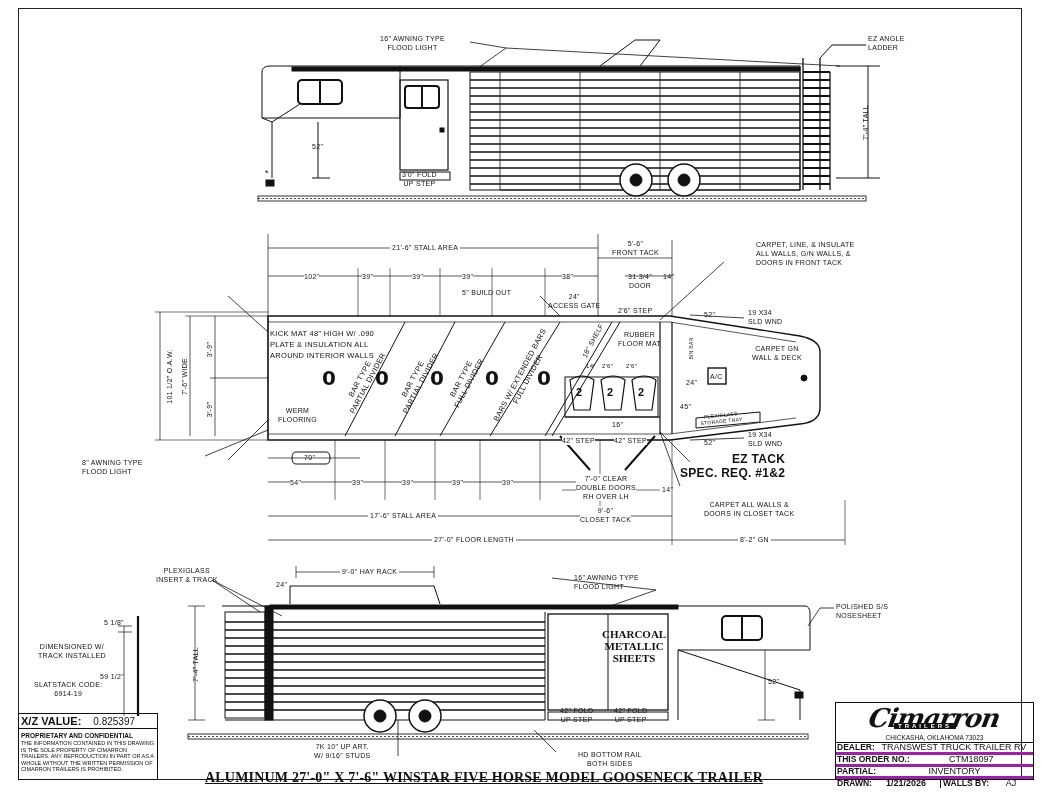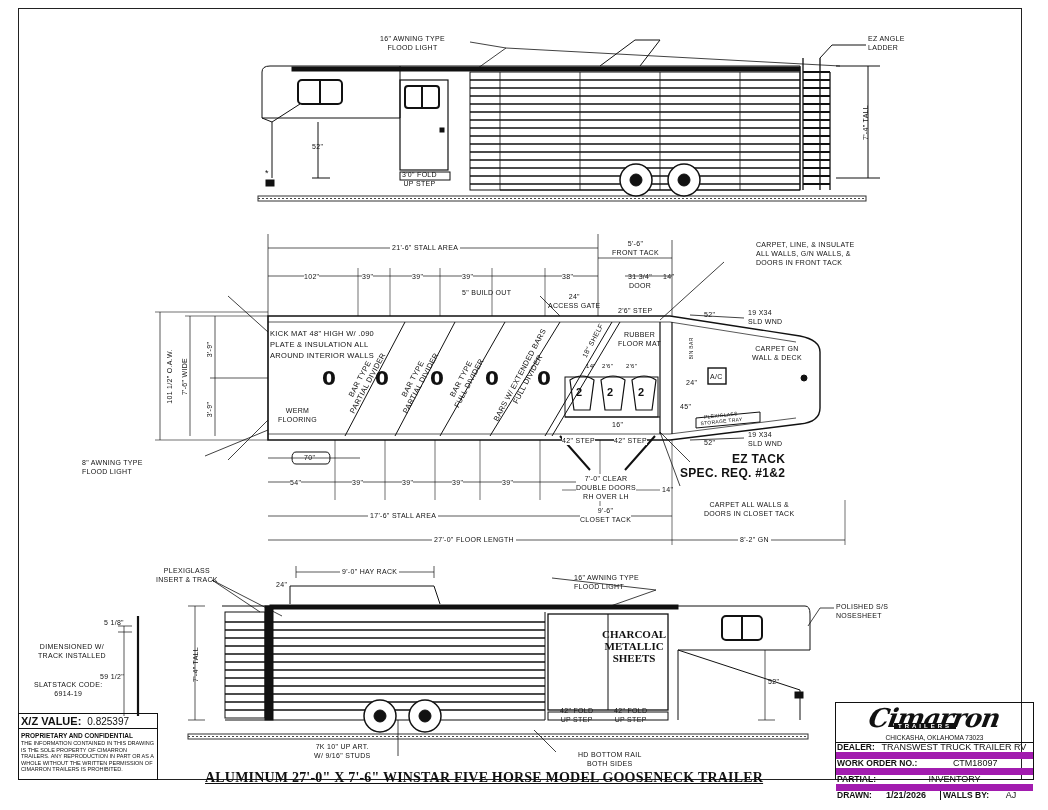--- a/index.html
+++ b/index.html
@@ -10,29 +10,29 @@
   .lbl{position:absolute;font-size:7px;letter-spacing:0.3px;line-height:9px;text-align:center;white-space:nowrap;text-transform:uppercase;color:#111;}
   .lbl.l{text-align:left;}
   .lbl.big{font-size:12px;font-weight:bold;line-height:14px;}
   .rot{transform-origin:center center;}
   .stallnum{position:absolute;font-size:20px;font-weight:bold;font-family:"DejaVu Sans",sans-serif;}
   .charcoal{position:absolute;font-family:"Liberation Serif",serif;font-weight:bold;font-size:11px;line-height:12px;text-align:center;}
   .title{position:absolute;left:205px;top:770px;font-family:"Liberation Serif",serif;font-weight:bold;font-size:14px;text-decoration:underline;letter-spacing:0.2px;white-space:nowrap;}
   .xz{position:absolute;left:18px;top:713px;width:138px;height:65px;border:1px solid #111;}
   .xz .row1{height:14px;border-bottom:1px solid #111;display:flex;align-items:center;padding-left:2px;}
   .xz .xzlabel{font-weight:bold;font-size:11px;}
-  .xz .xzval{font-size:10px;margin-left:6px;}
+  .xz .xzval{font-size:10px;margin-left:12px;}
   .xz .prop{font-size:6.5px;font-weight:bold;padding:3px 2px 1px;}
   .xz .disc{font-size:5.5px;line-height:6.5px;padding:0 2px;text-transform:uppercase;}
   .tb{position:absolute;left:835px;top:702px;width:197px;height:76px;border:1px solid #111;}
   .tb .logo{height:30px;display:flex;align-items:center;justify-content:center;position:relative;}
   .tb .logo .brand{font-family:"DejaVu Serif",serif;font-style:italic;font-weight:bold;font-size:26px;letter-spacing:-1px;transform:skewX(-10deg);}
   .tb .logo .sub{position:absolute;left:58px;top:20px;background:#111;color:#fff;font-size:6px;font-weight:bold;letter-spacing:3px;padding:0 4px;}
   .tb .loc{font-size:6.5px;text-align:center;border-bottom:1px solid #111;height:9px;line-height:9px;}
-  .tb .r{display:flex;border-bottom:7px solid #a21caf;height:9px;line-height:9px;font-size:9px;}
+  .tb .r{display:flex;border-bottom:3px solid #a21caf;height:9px;line-height:9px;font-size:9px;}
   .tb .r:last-child{border-bottom:none;}
   .tb .k{font-weight:bold;font-size:8.5px;padding-left:1px;}
   .tb .v{flex:1;text-align:center;font-size:9px;}
   .tb .split{border-left:1px solid #111;padding-left:2px;}
 </style>
 </head>
 <body>
 
 <div class="sheet">
   <div class="frame"></div>
@@ -298,21 +298,21 @@
     <div class="logo">
       <span class="brand">Cimarron</span>
       <span class="sub">TRAILERS</span>
     </div>
     <div class="loc">CHICKASHA, OKLAHOMA 73023</div>
     <div class="r">
       <span class="k">DEALER:</span>
       <span class="v">TRANSWEST TRUCK TRAILER RV</span>
     </div>
     <div class="r">
-      <span class="k">WORK ORDER NO.:</span>
+      <span class="k">THIS ORDER NO.:</span>
       <span class="v">CTM18097</span>
     </div>
     <div class="r">
       <span class="k">PARTIAL:</span>
       <span class="v">INVENTORY</span>
     </div>
     <div class="r">
       <span class="k">DRAWN:</span>
       <span class="v" style="flex:0 0 68px;font-weight:bold;">1/21/2026</span>
       <span class="k split">WALLS BY:</span>

